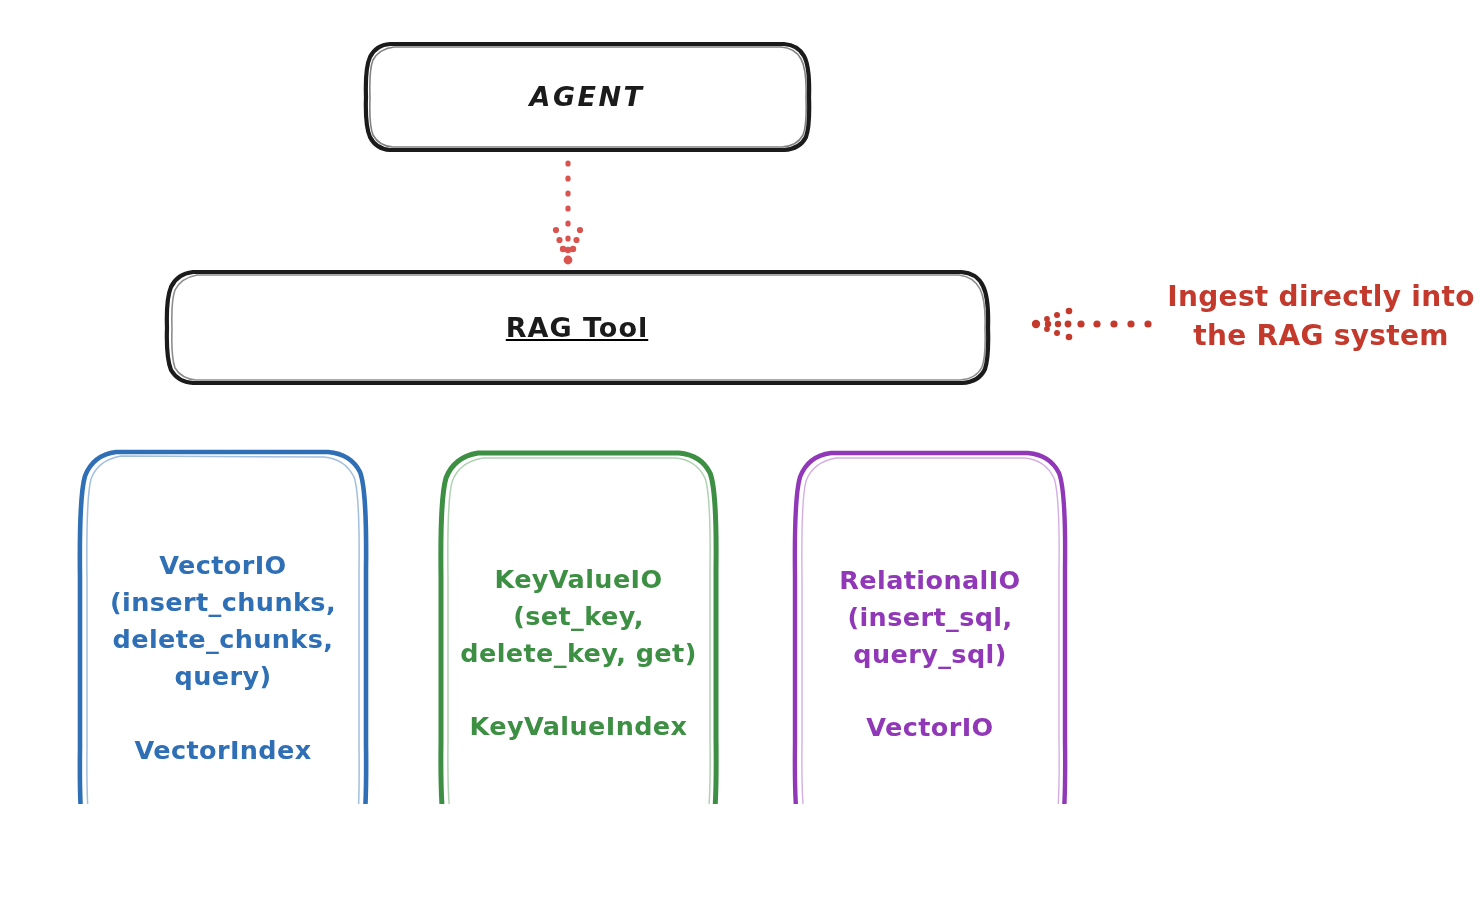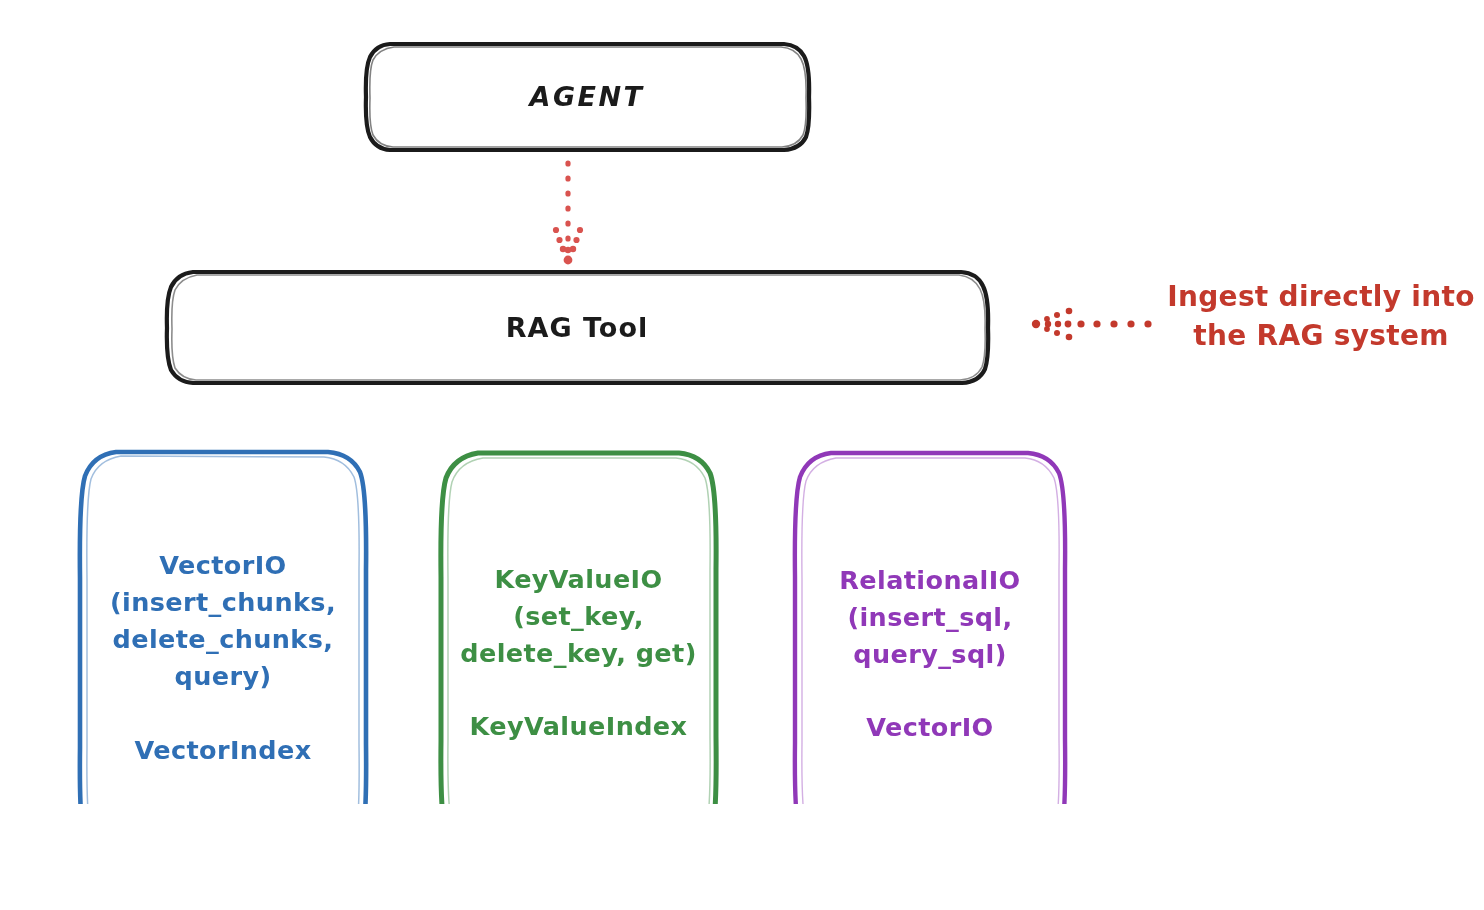--- a/index.html
+++ b/index.html
@@ -51,20 +51,21 @@
     color: #1b1b1b;
     letter-spacing: 2.5px;
   }
 
   
   #rag-tool-node {
     left: 155px;
     top: 269px;
     width: 828px;
     height: 117px;
+    text-decoration: underline;
   }
   #rag-tool-node .node-label {
     font-weight: 600;
     font-size: 27px;
     color: #1b1b1b;
     letter-spacing: 1px;
   }
 
   
   #vector-io-node {

